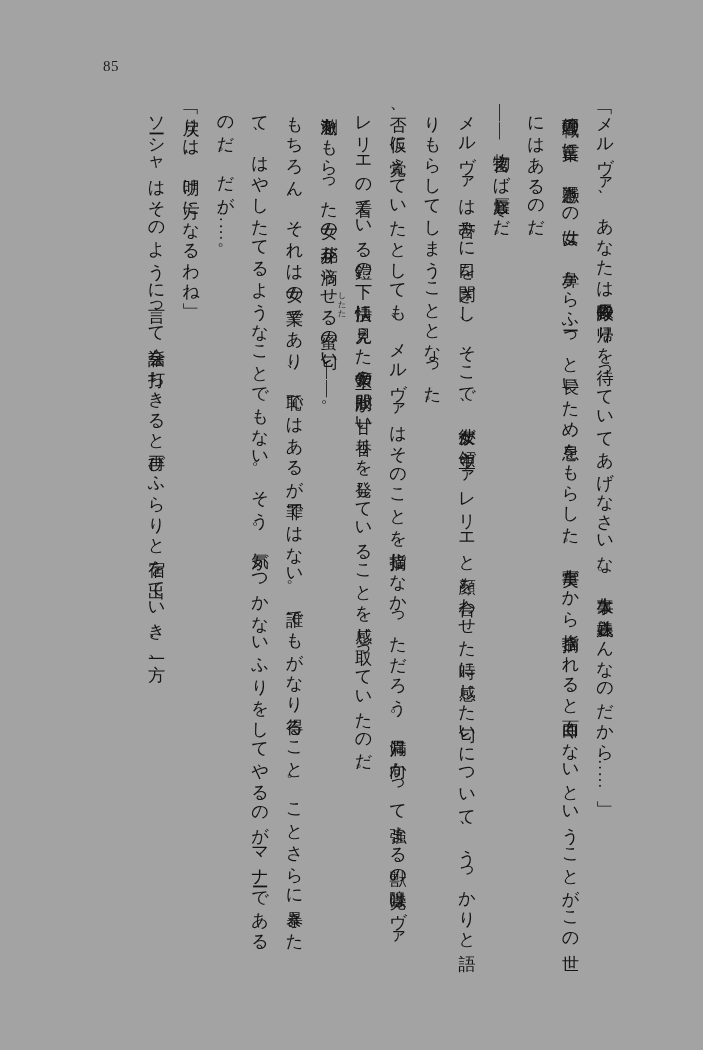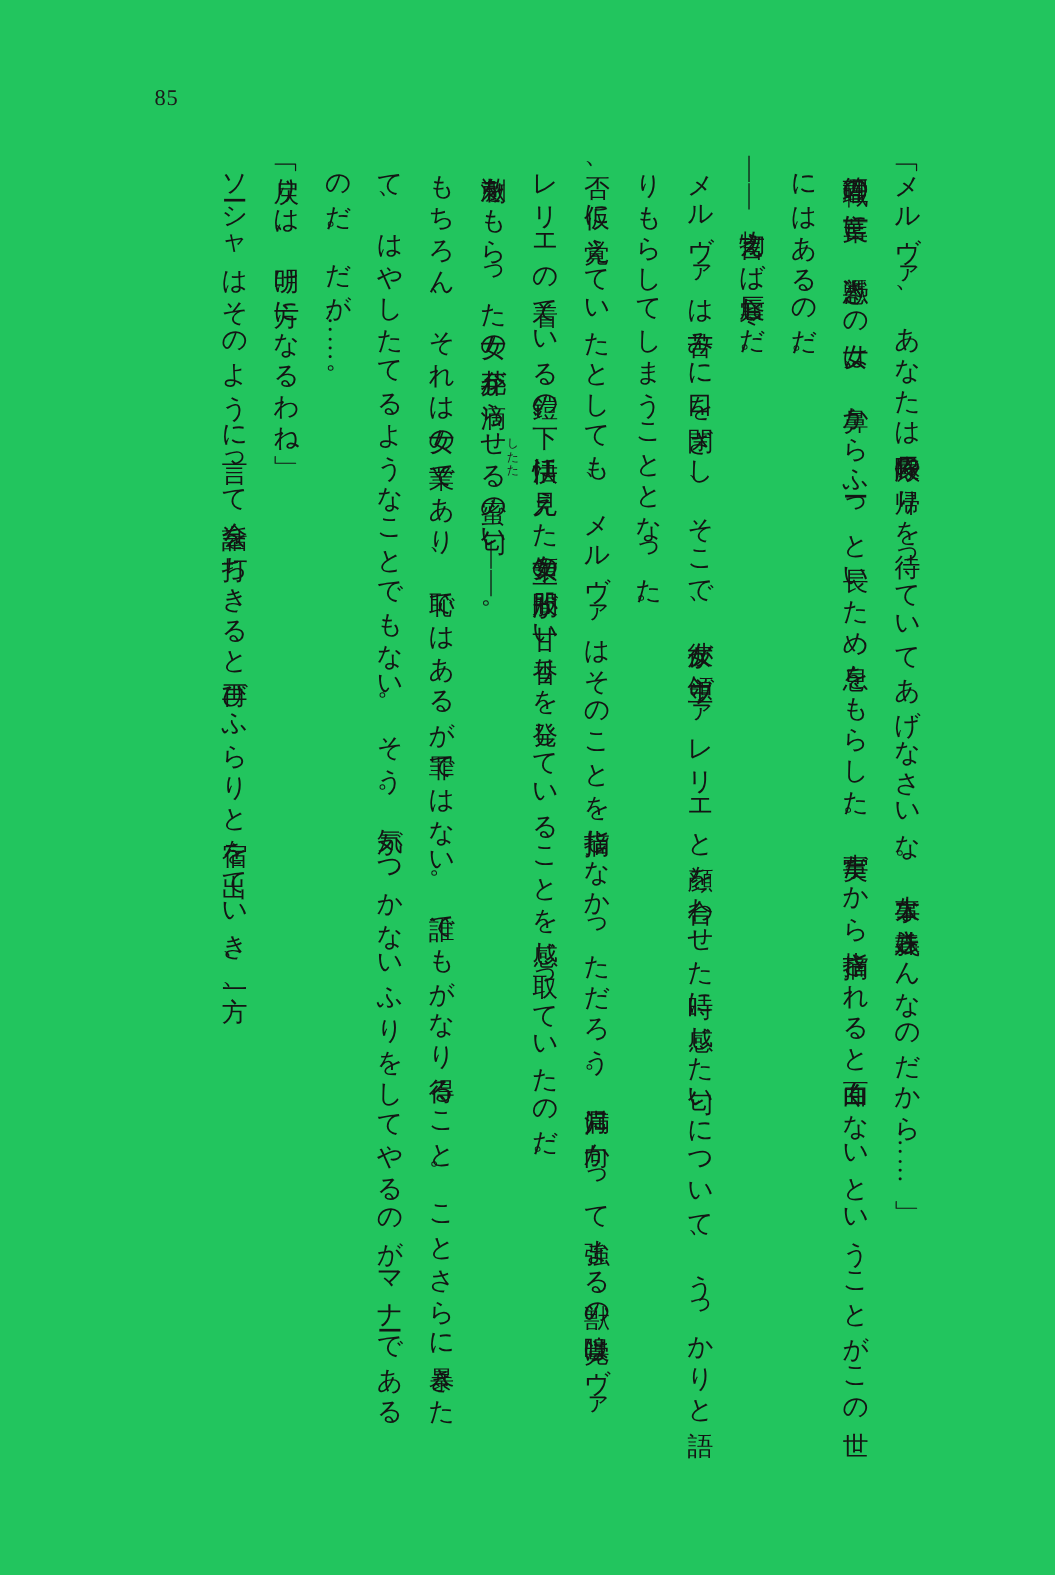--- a/index.html
+++ b/index.html
@@ -15,21 +15,21 @@
     position: relative;
     overflow: hidden;
   }
 
   #page {
     position: absolute;
     left: 0;
     top: 0;
     width: 703px;
     height: 1050px;
-    background: #22c55e;
+    background: #a3a3a3;
   }
 
   
   #page-number {
     position: absolute;
     left: 103px;
     top: 58px;
     font-size: 15px;
     letter-spacing: 0.5px;
     color: #1b1b1b;

